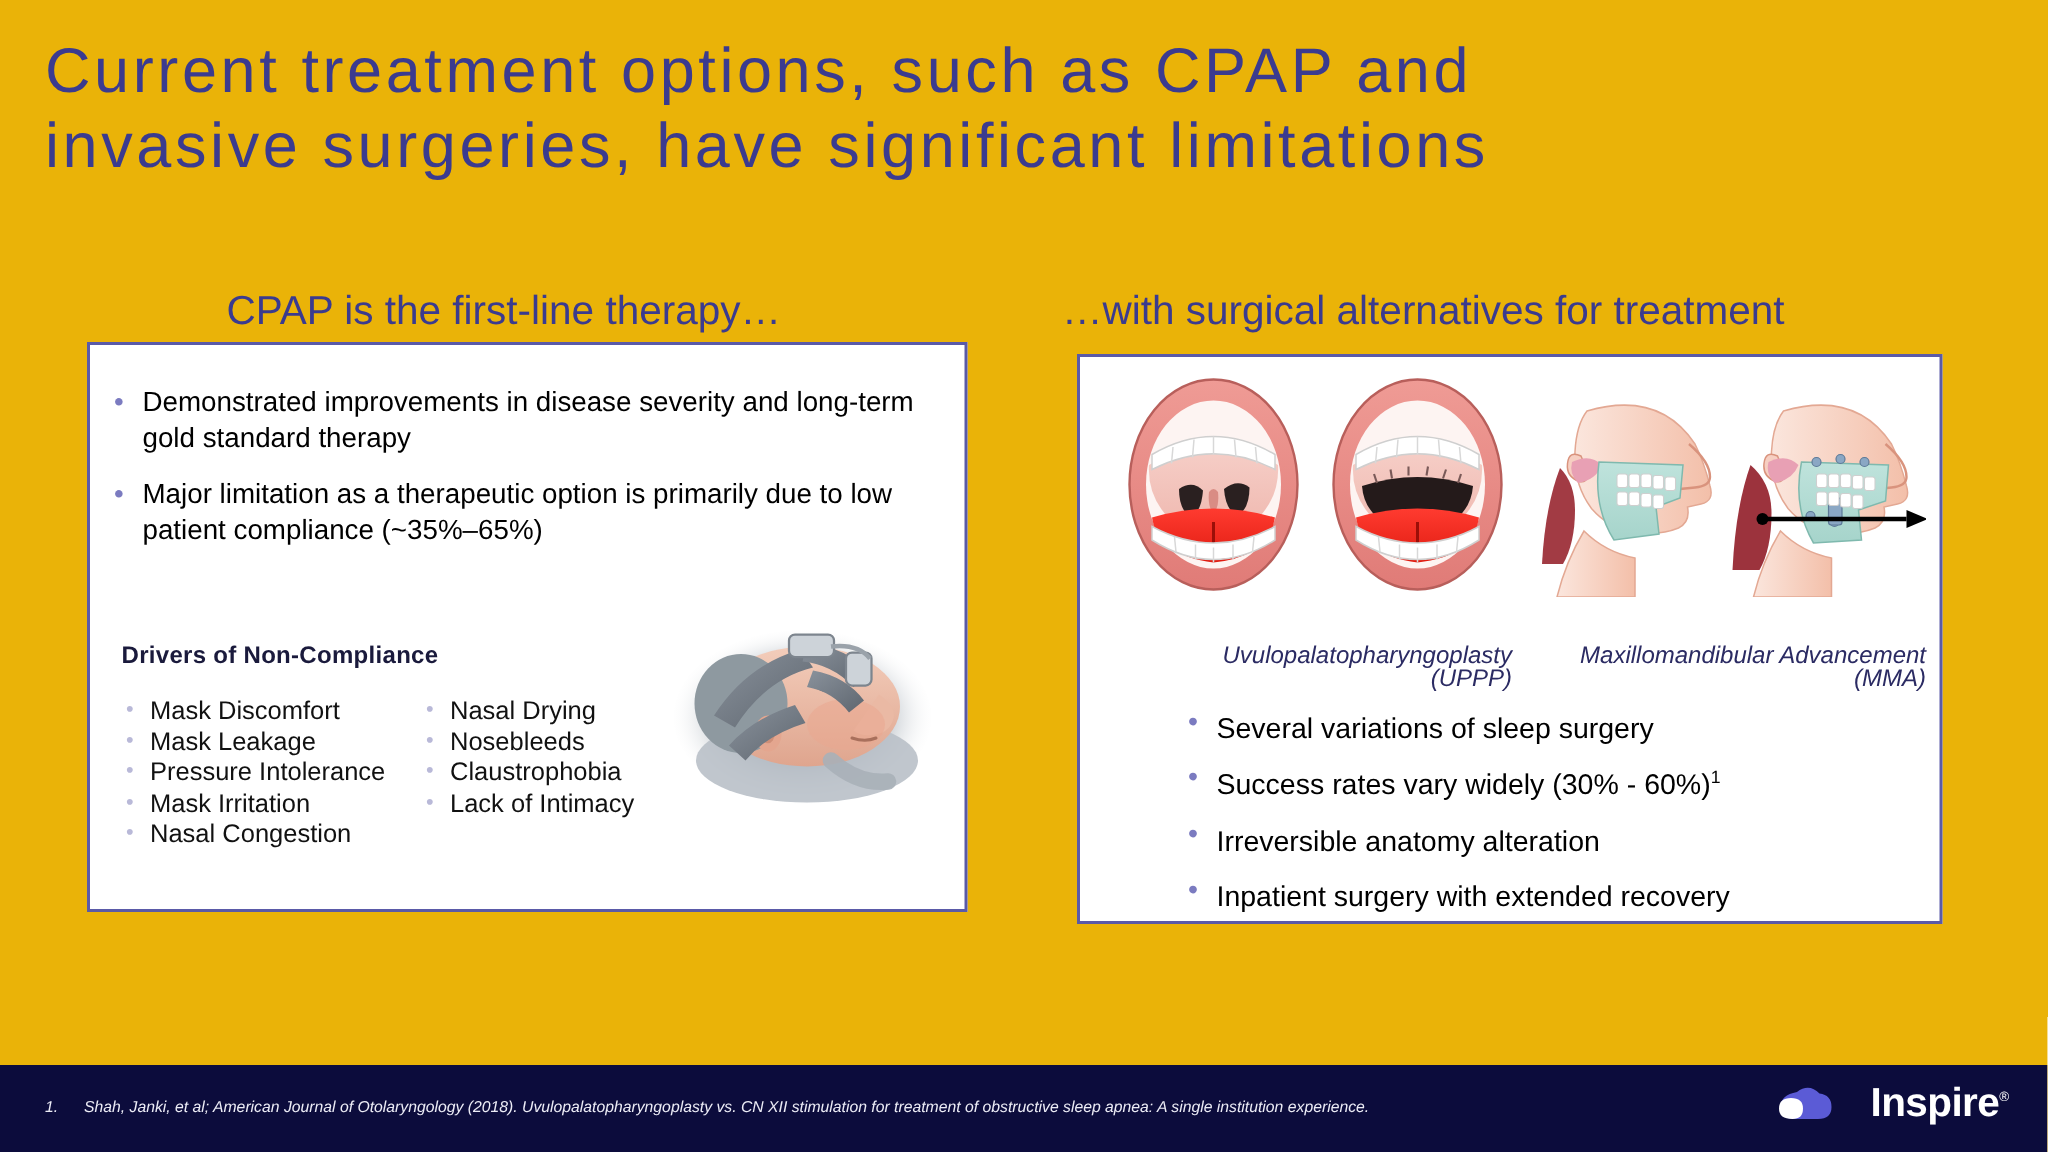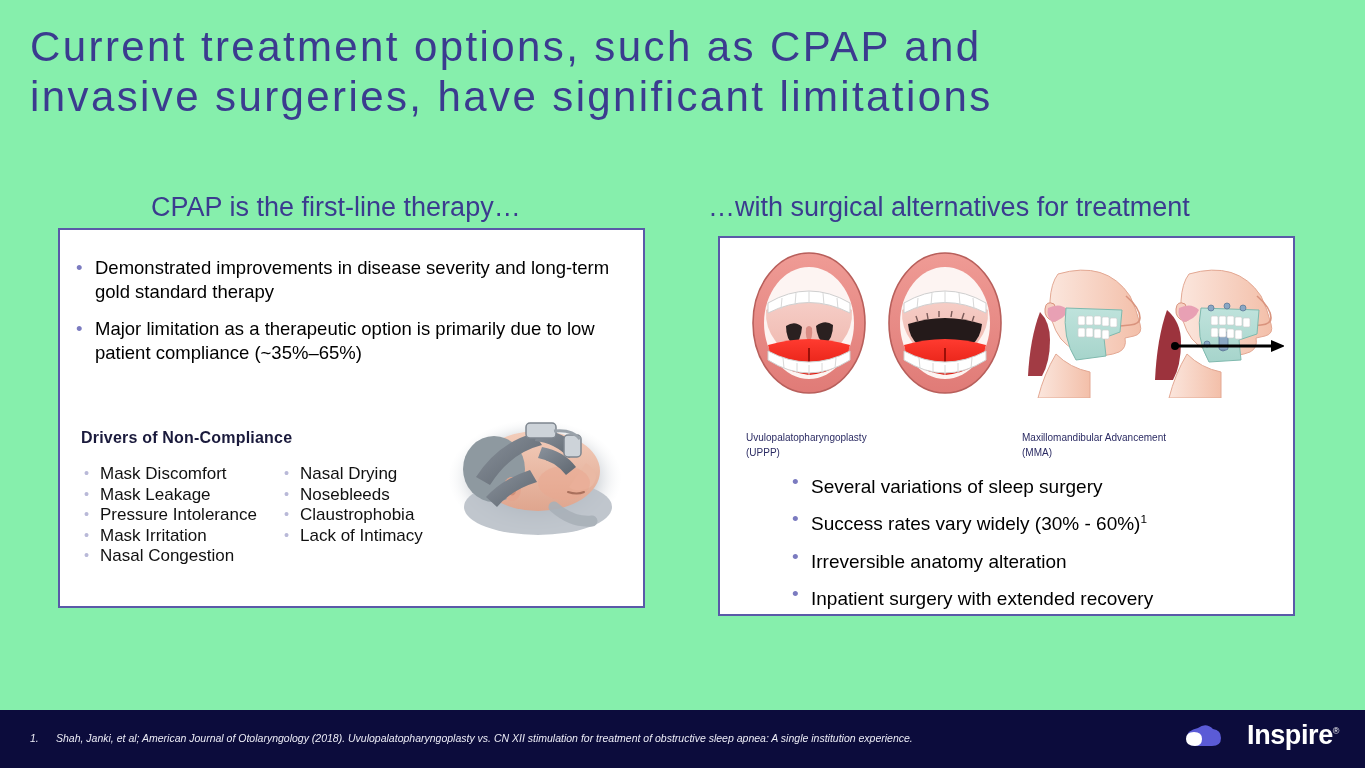--- a/index.html
+++ b/index.html
@@ -3,21 +3,21 @@
 <meta charset="utf-8">
 <title>Treatment options slide</title>
 <style>
   * { box-sizing: border-box; margin: 0; padding: 0; }
   html, body {
     width: 1365px; height: 768px;
     background: #ffffff;
     font-family: "Liberation Sans", sans-serif;
     overflow: hidden;
   }
-  .slide { position: relative; width: 1365px; height: 768px; background: #86efac; }
+  .slide { position: relative; width: 1365px; height: 768px; background: #eab308; }
 
   
   .slide-title {
     position: absolute;
     left: 30px; top: 22px; width: 1290px;
     color: #3b3b8f;
     font-size: 42px;
     font-weight: 400;
     letter-spacing: 2.4px;
     line-height: 50px;
@@ -113,24 +113,25 @@
   .figs {
     position: absolute;
     left: 0; top: 10px; width: 100%;
     height: 152px;
   }
   .fig-uppp { position: absolute; left: 26px;  top: 0; width: 262px; height: 150px; }
   .fig-mma  { position: absolute; left: 302px; top: 2px; width: 262px; height: 148px; }
 
   .fig-caption {
     position: absolute;
-    font-size: 10px;
+    font-style: italic;
+    font-size: 16px;
     line-height: 15px;
     color: #2b2b63;
-    text-align: left;
+    text-align: right;
   }
   .cap-uppp { left: 26px;  top: 182px; width: 262px; }
   .cap-mma  { left: 302px; top: 182px; width: 262px; }
 
   .right-bullets {
     position: absolute;
     left: 68px; top: 232px; width: 500px;
     font-size: 19px;
     line-height: 24px;
   }

